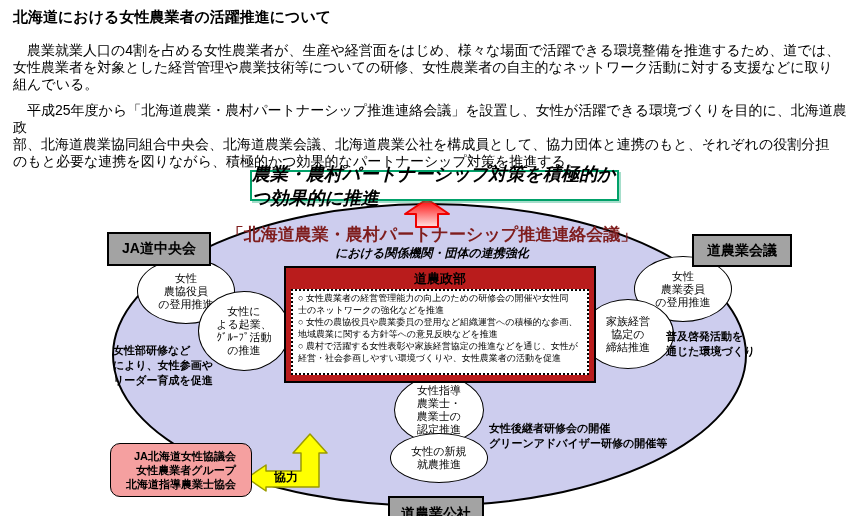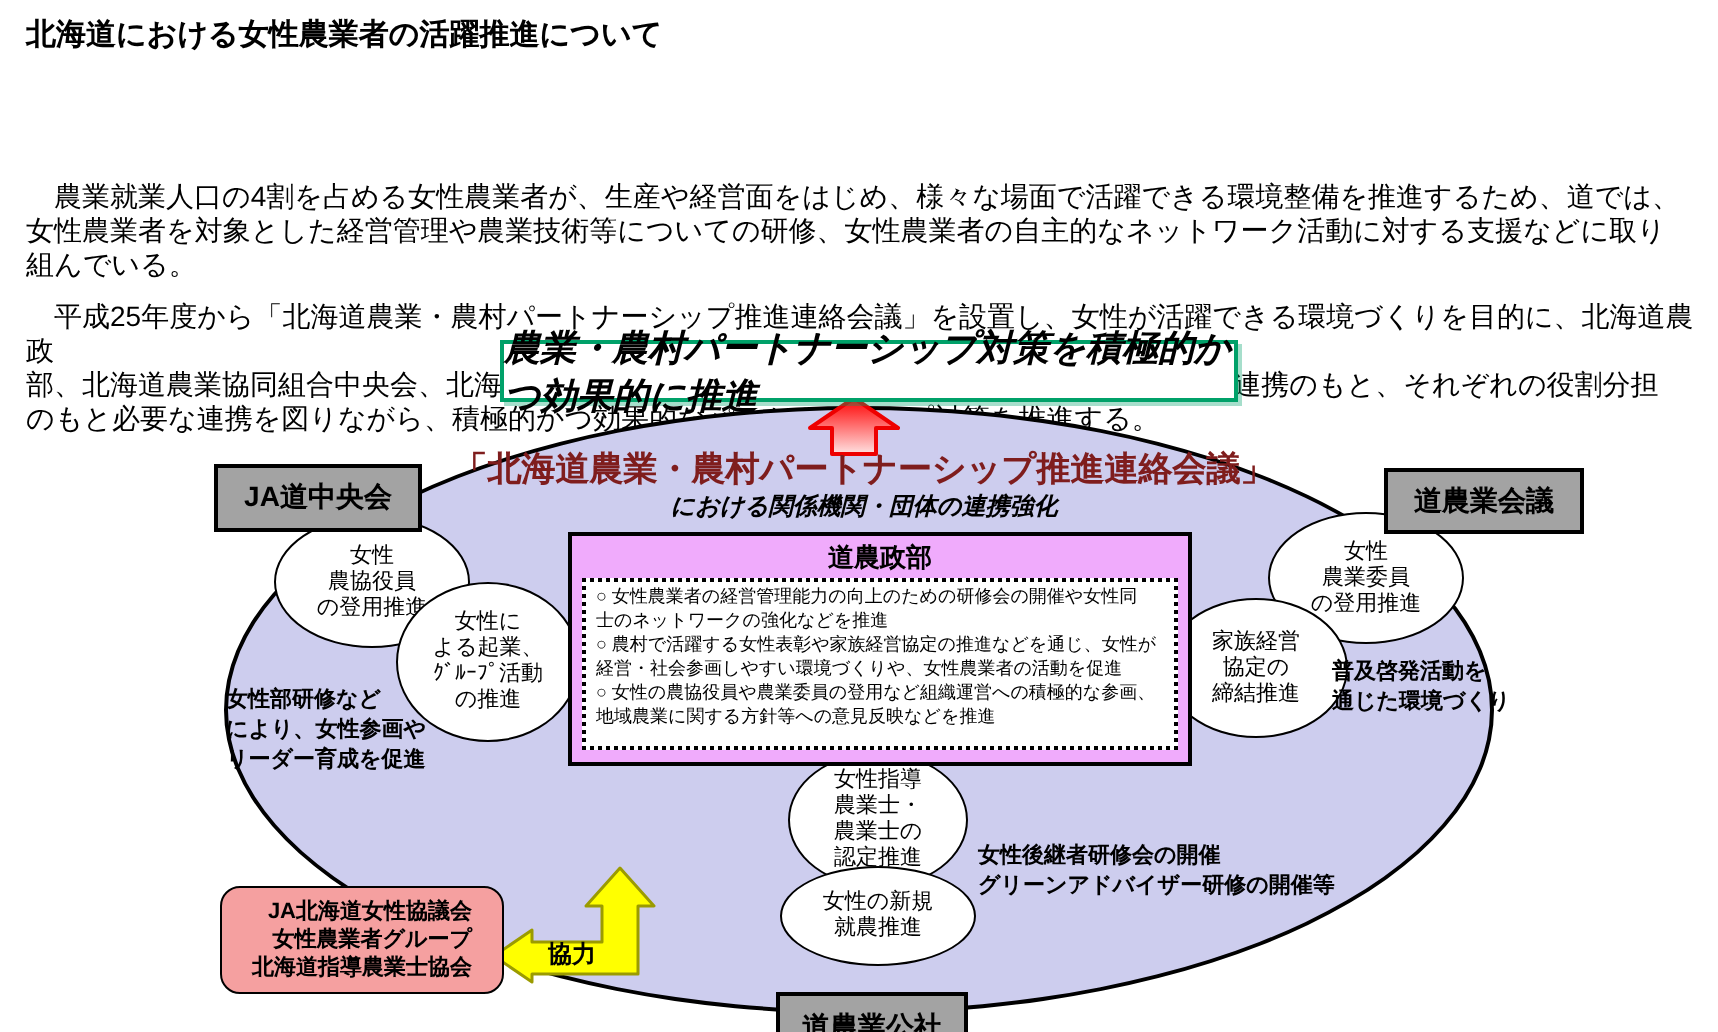--- a/index.html
+++ b/index.html
@@ -6,42 +6,42 @@
   body{
     width:859px;height:516px;position:relative;overflow:hidden;
     background:#ffffff;
     font-family:"Liberation Sans","DejaVu Sans",sans-serif;
     color:#000;
   }
   .abs{position:absolute;}
   .pre{white-space:pre-line;}
   
   .page-title{left:13px;top:8px;width:830px;font-size:15px;font-weight:bold;}
-  .para{left:13px;width:840px;font-size:14px;line-height:17px;letter-spacing:0;margin-top:48px;}
+  .para{left:13px;width:840px;font-size:14px;line-height:17px;letter-spacing:0;}
   .para1{top:42px;}
   .para2{top:102px;}
   
   .big-ellipse{left:112px;top:203px;width:631px;height:300px;background:#CDCDEE;
     border:2px solid #000;border-radius:50%;}
   .goal-banner{left:250px;top:170px;width:365px;height:27px;background:#fff;
     border:2px solid #00A169;box-shadow:2px 2px 0 rgba(0,161,105,.35);
     display:flex;align-items:center;justify-content:center;
     font-size:18px;font-weight:bold;font-style:italic;}
   .council-title{left:177px;top:223px;width:510px;text-align:center;
     font-size:17px;font-weight:bold;color:#7f1d1d;}
   .council-subtitle{left:177px;top:245px;width:510px;text-align:center;
     font-size:12px;font-weight:bold;font-style:italic;}
   
   .member{background:#a3a3a3;border:2px solid #000;display:flex;align-items:center;
     justify-content:center;font-size:14px;font-weight:bold;}
   .m-ja{left:107px;top:232px;width:100px;height:30px;}
   .m-kaigi{left:692px;top:234px;width:96px;height:29px;}
   .m-kosha{left:388px;top:496px;width:92px;height:31px;font-family:Liberation Serif, serif;}
   
-  .dept{left:284px;top:266px;width:308px;height:113px;background:#f0abfc;border:2px solid #000;}
+  .dept{left:284px;top:266px;width:308px;height:113px;background:#b91c1c;border:2px solid #000;}
   .dept-title{position:absolute;left:0;top:2px;width:100%;text-align:center;
     font-size:13px;font-weight:bold;}
   .dept-inner{position:absolute;left:5px;top:21px;right:5px;bottom:6px;background:#fff;
     border:2px dotted #000;padding:2px 5px;font-size:9px;line-height:11.5px;}
   .dept-inner .item{margin:0 0 1px 0;}
   
   .circle{background:#fff;border:1.5px solid #000;border-radius:50%;
     display:flex;align-items:center;justify-content:center;text-align:center;
     font-size:11px;font-weight:normal;line-height:13px;}
   .c1{left:137px;top:258px;width:96px;height:64px;}
@@ -120,24 +120,24 @@
   <div class="abs note n2 pre">普及啓発活動を
 通じた環境づくり</div>
   <div class="abs note n3 pre">女性後継者研修会の開催
 グリーンアドバイザー研修の開催等</div>
 
   <div class="abs dept">
     <div class="dept-title">道農政部</div>
     <div class="dept-inner">
       <div class="item pre">○ 女性農業者の経営管理能力の向上のための研修会の開催や女性同
 士のネットワークの強化などを推進</div>
+      <div class="item pre">○ 女性の農協役員や農業委員の登用など組織運営への積極的な参画、
+地域農業に関する方針等への意見反映などを推進</div>
       <div class="item pre">○ 農村で活躍する女性表彰や家族経営協定の推進などを通じ、女性が
 経営・社会参画しやすい環境づくりや、女性農業者の活動を促進</div>
-      <div class="item pre">○ 女性の農協役員や農業委員の登用など組織運営への積極的な参画、
-地域農業に関する方針等への意見反映などを推進</div>
     </div>
   </div>
 
   <div class="abs member m-ja">JA道中央会</div>
   <div class="abs member m-kaigi">道農業会議</div>
   <div class="abs member m-kosha">道農業公社</div>
 
   <svg class="abs yellow-arrow" viewBox="0 0 88 64">
     <polygon points="66,3 83,22 75,22 75,56 22,56 22,60 3,47 22,34 22,40 57,40 57,22 49,22" fill="#FFFF00" stroke="#9B9B00" stroke-width="1.5" stroke-linejoin="round"></polygon>
   </svg>

